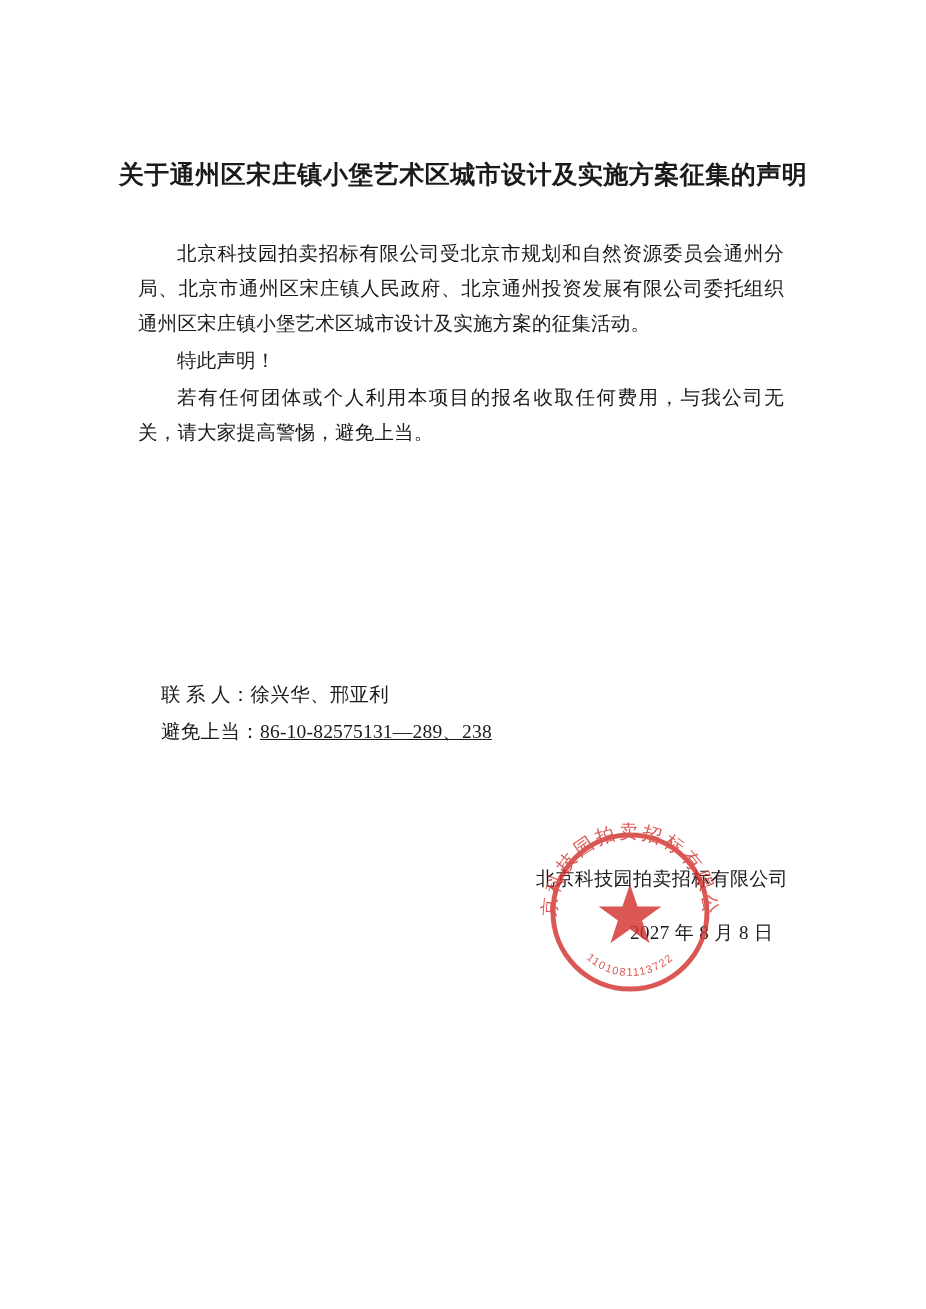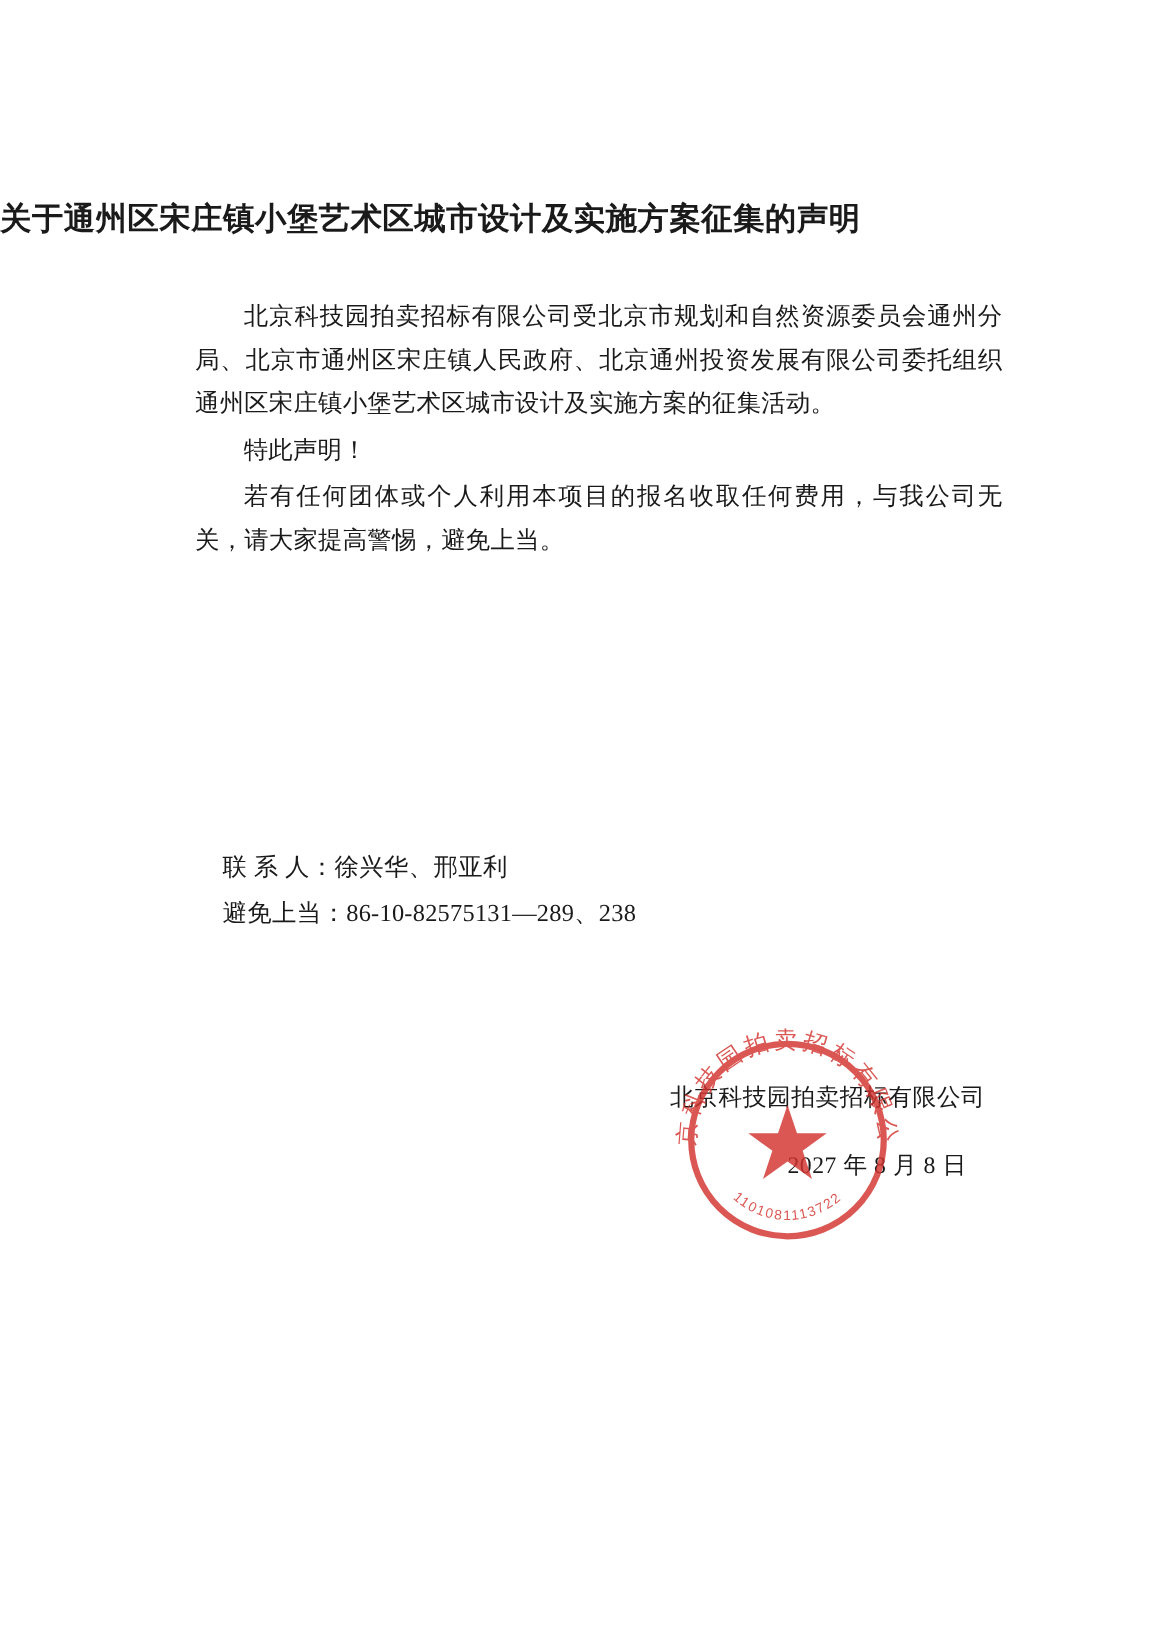--- a/index.html
+++ b/index.html
@@ -20,60 +20,61 @@
     position: absolute;
     inset: 0;
     padding: 0;
   }
 
   .doc-title {
     position: absolute;
     top: 158px;
     left: 0;
     width: 926px;
-    text-align: left;
+    text-align: center;
     font-size: 25px;
     font-weight: bold;
     letter-spacing: 0.5px;
     font-family: "Liberation Serif", "DejaVu Serif", serif;
   }
 
   .body-block {
     position: absolute;
     top: 236px;
-    left: 156px;
+    left: 138px;
     width: 646px;
   }
 
   .para {
     font-size: 19.5px;
     line-height: 35px;
     text-align: justify;
     text-justify: inter-ideograph;
     text-indent: 2em;
     margin: 0 0 2px 0;
     letter-spacing: 0.2px;
   }
 
   .contact-block {
     position: absolute;
     top: 676px;
-    left: 178px;
+    left: 161px;
     width: 600px;
   }
 
   .contact-line {
     font-size: 19.5px;
     line-height: 37px;
     letter-spacing: 0.3px;
   }
 
   .contact-line .num {
     font-family: "Liberation Serif", "DejaVu Serif", serif;
     letter-spacing: 0.2px;
+    text-decoration: underline;
   }
 
   .sign-block {
     position: absolute;
     top: 862px;
     left: 520px;
     width: 330px;
     text-align: left;
   }
 

